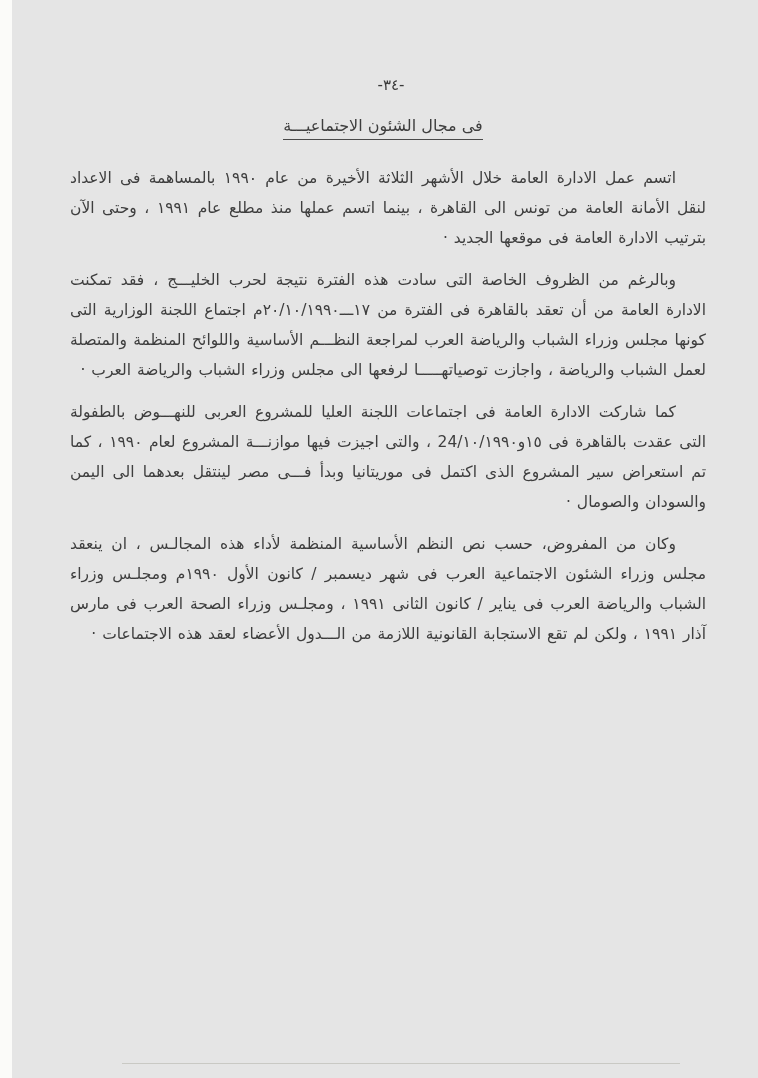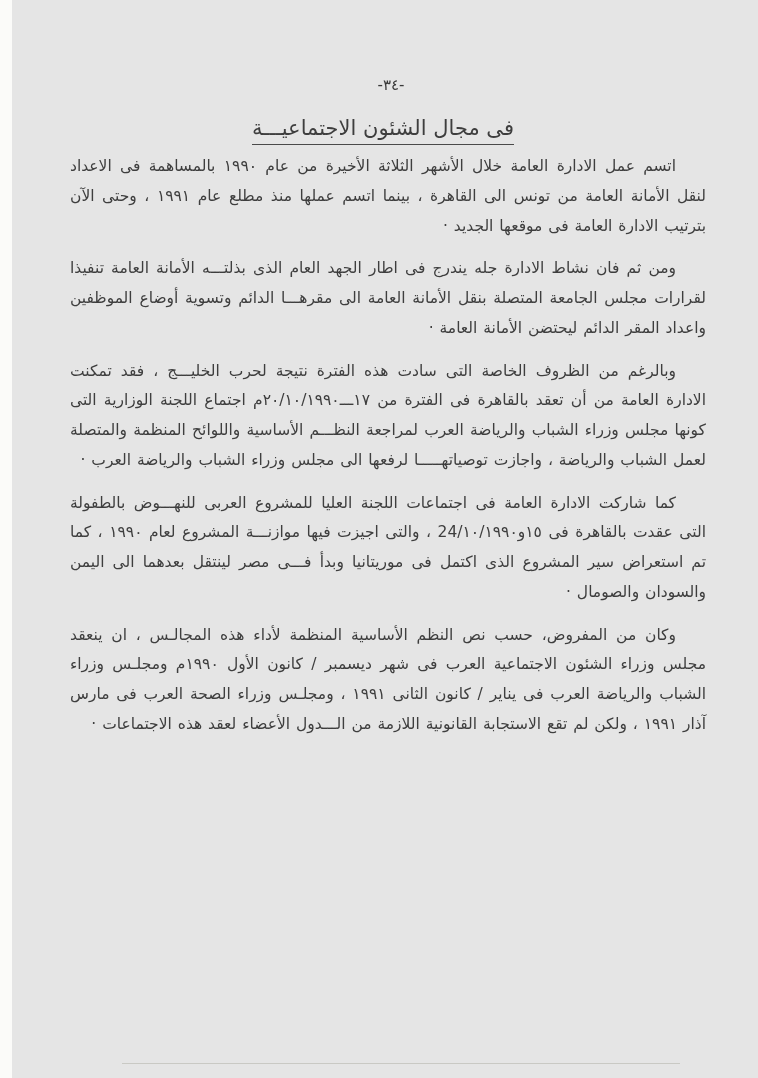--- a/index.html
+++ b/index.html
@@ -30,31 +30,31 @@
     font-size: 15px;
     letter-spacing: 2px;
     color: #3a3a3a;
   }
   .doc-title {
     position: absolute;
     top: 116px;
     left: 0;
     right: 16px;
     text-align: center;
-    font-size: 21px;
+    font-size: 16px;
     direction: rtl;
   }
   .doc-title .underline {
     display: inline-block;
     border-bottom: 1px solid #4a4a4a;
     padding-bottom: 4px;
   }
   .content {
     position: absolute;
-    top: 152px;
+    top: 164px;
     right: 64px;
     left: 58px;
     direction: rtl;
     text-align: justify;
     font-size: 15.5px;
     line-height: 1.92;
     color: #3e3e3e;
   }
   .content p {
     margin: 0 0 13px 0;
@@ -76,21 +76,20 @@
 <div class="page">
 
   <div class="page-number">-٣٤-</div>
 
   <div class="doc-title">
     <span class="underline">فى مجال الشئون الاجتماعيـــة</span>
   </div>
 
   <div class="content">
     <p>اتسم عمل الادارة العامة خلال الأشهر الثلاثة الأخيرة من عام ١٩٩٠ بالمساهمة فى الاعداد لنقل الأمانة العامة من تونس الى القاهرة ، بينما اتسم عملها منذ مطلع عام ١٩٩١ ، وحتى الآن بترتيب الادارة العامة فى موقعها الجديد ·</p>
-    <p>ومن ثم فان نشاط الادارة جله يندرج فى اطار الجهد العام الذى بذلتـــه الأمانة العامة تنفيذا لقرارات مجلس الجامعة المتصلة بنقل الأمانة العامة الى مقرهـــا الدائم وتسوية أوضاع الموظفين واعداد المقر الدائم ليحتضن الأمانة العامة ·</p>
     <p>وبالرغم من الظروف الخاصة التى سادت هذه الفترة نتيجة لحرب الخليـــج ، فقد تمكنت الادارة العامة من أن تعقد بالقاهرة فى الفترة من ١٧ـــ٢٠/١٠/١٩٩٠م اجتماع اللجنة الوزارية التى كونها مجلس وزراء الشباب والرياضة العرب لمراجعة النظـــم الأساسية واللوائح المنظمة والمتصلة لعمل الشباب والرياضة ، واجازت توصياتهـــــا لرفعها الى مجلس وزراء الشباب والرياضة العرب ·</p>
     <p>كما شاركت الادارة العامة فى اجتماعات اللجنة العليا للمشروع العربى للنهـــوض بالطفولة التى عقدت بالقاهرة فى ١٥و24/١٠/١٩٩٠ ، والتى اجيزت فيها موازنـــة المشروع لعام ١٩٩٠ ، كما تم استعراض سير المشروع الذى اكتمل فى موريتانيا وبدأ فـــى مصر لينتقل بعدهما الى اليمن والسودان والصومال ·</p>
     <p>وكان من المفروض، حسب نص النظم الأساسية المنظمة لأداء هذه المجالـس ، ان ينعقد مجلس وزراء الشئون الاجتماعية العرب فى شهر ديسمبر / كانون الأول ١٩٩٠م ومجلـس وزراء الشباب والرياضة العرب فى يناير / كانون الثانى ١٩٩١ ، ومجلـس وزراء الصحة العرب فى مارس آذار ١٩٩١ ، ولكن لم تقع الاستجابة القانونية اللازمة من الـــدول الأعضاء لعقد هذه الاجتماعات ·</p>
   </div>
 
   <div class="scan-edge"></div>
 
 </div>
 
 </body></html>

